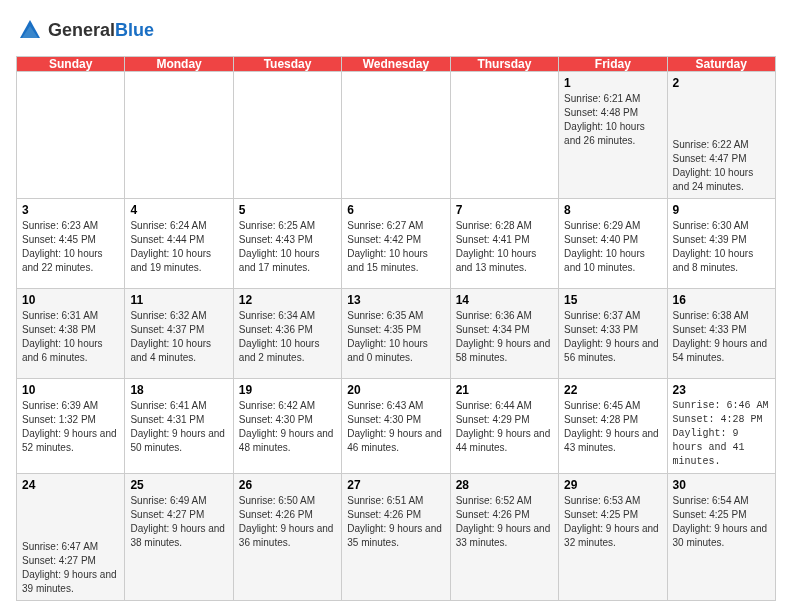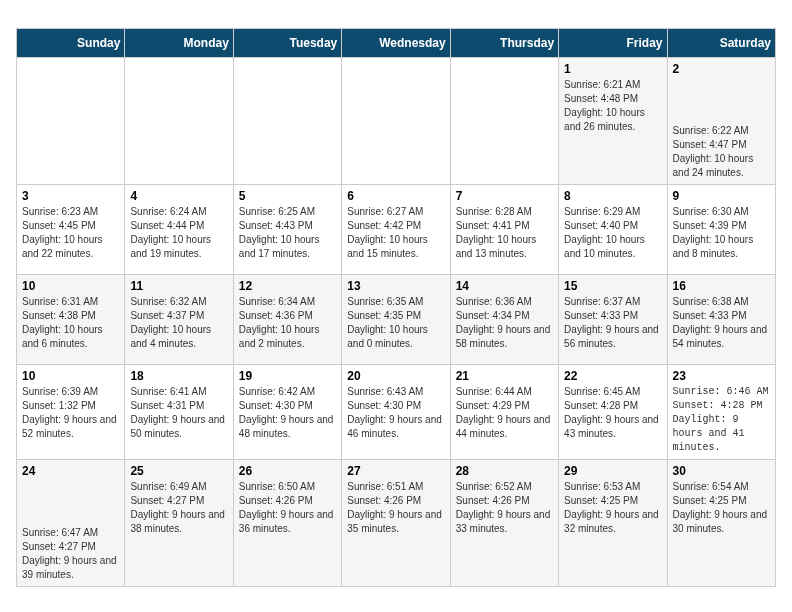--- a/index.html
+++ b/index.html
@@ -36,24 +36,24 @@
     .calendar-subtitle {
       font-size: 14px;
       color: #555;
     }
     table {
       width: 100%;
       border-collapse: collapse;
       font-size: 11px;
     }
     thead tr th {
-      background-color: #0c4a6e;
+      background-color: #ef4444;
       color: #fff;
-      padding: 7px 4px;
-      text-align: right;
+      padding: 0 4px;
+      text-align: center;
       font-size: 12px;
       font-weight: bold;
       border: 1px solid #ccc;
     }
     tbody tr td {
       border: 1px solid #ccc;
       vertical-align: top;
       padding: 4px 5px;
       height: 90px;
       width: calc(100% / 7);
@@ -76,20 +76,29 @@
       line-height: 1.4;
     }
     .empty-cell {
       background-color: #fff !important;
     }
   </style>
 </head>
 <body>
 
 <div class="header">
+  <div class="logo">
+    <svg class="logo-icon" viewBox="0 0 28 28" xmlns="http://www.w3.org/2000/svg">
+      <polygon points="14,4 24,22 4,22" fill="#1a6fc4"></polygon>
+      <polygon points="14,10 22,22 6,22" fill="#5a9fd4" opacity="0.5"></polygon>
+    </svg>
+    <div>
+      <span style="font-size:18px;font-weight:bold;color:#333;">General</span><span style="font-size:18px;font-weight:bold;color:#1a6fc4;">Blue</span>
+    </div>
+  </div>
 </div>
 
 <table>
   <thead>
     <tr>
     <th>Sunday</th>
         <th>Monday</th>
         <th>Tuesday</th>
         <th>Wednesday</th>
         <th>Thursday</th>

